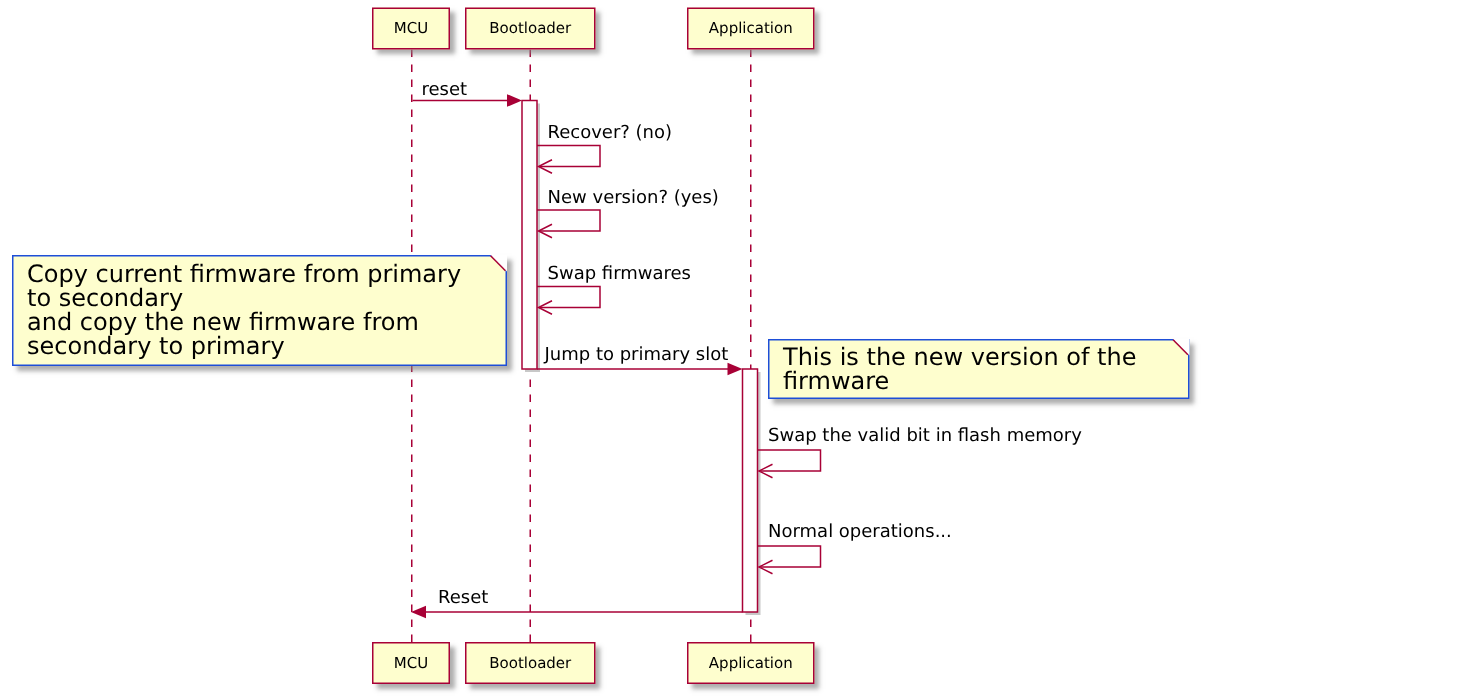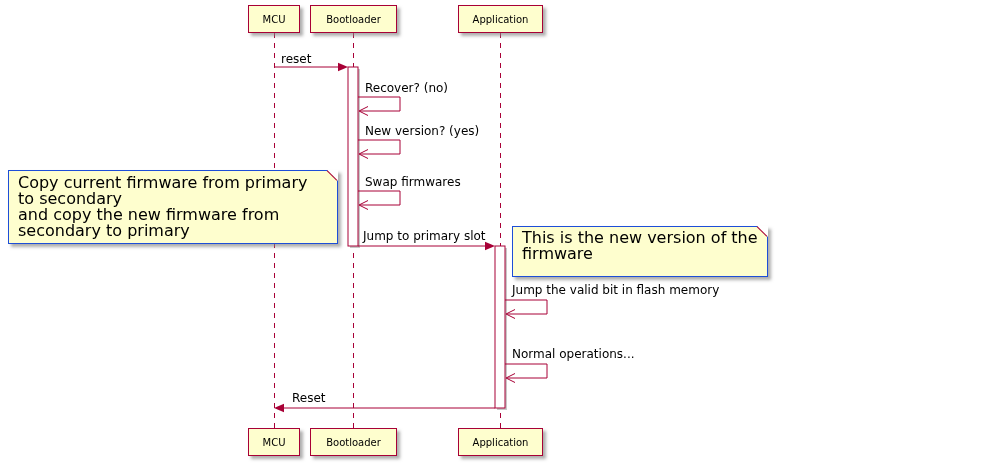--- a/index.html
+++ b/index.html
@@ -50,21 +50,21 @@
     content: ""; position: absolute; top: -1px; right: -1px;
     width: 0; height: 0;
     border-top: 11px solid #ffffff; border-left: 11px solid transparent;
   }
   .note::after { 
     content: ""; position: absolute; top: 4px; right: -2px;
     width: 14px; height: 0; border-top: 1px solid #A80036;
     transform: rotate(45deg);
   }
   .n-copy  { left: 8px;   top: 170px; width: 330px; }
-  .n-newfw { left: 512px; top: 226px; width: 256px; padding-top: 3px; padding-bottom: 14px; }
+  .n-newfw { left: 512px; top: 226px; width: 281px; padding-top: 3px; padding-bottom: 3px; }
   .n-valid { left: 722px; top: 264px; width: 250px; }
 
   .lifeline { stroke: #A80036; stroke-width: 1; stroke-dasharray: 5,5; fill: none; }
   .msg      { stroke: #A80036; stroke-width: 1; fill: none; }
   .head     { fill: #A80036; stroke: none; }
   .openhead { stroke: #A80036; stroke-width: 1; fill: none; }
   .act      { fill: #ffffff; stroke: #A80036; stroke-width: 1; }
   .actsh    { fill: #c8c8c8; stroke: none; }
 </style>
 </head>
@@ -142,21 +142,21 @@
   </div>
   <div class="participant p-app-bot">
     <span>Application</span>
   </div>
 
   <div class="msg-label l-reset">reset</div>
   <div class="msg-label l-recover">Recover? (no)</div>
   <div class="msg-label l-newver">New version? (yes)</div>
   <div class="msg-label l-swap">Swap firmwares</div>
   <div class="msg-label l-jump">Jump to primary slot</div>
-  <div class="msg-label l-write">Jump the valid bit in flash memory</div>
+  <div class="msg-label l-write">Swap the valid bit in flash memory</div>
   <div class="msg-label l-normal">Normal operations...</div>
   <div class="msg-label l-resetback">Reset</div>
 
   <div class="note n-copy">Copy current firmware from primary to secondary
 and copy the new firmware from secondary to primary</div>
   <div class="note n-newfw">This is the new version of the firmware</div>
 
 </div>
 
 </body></html>

